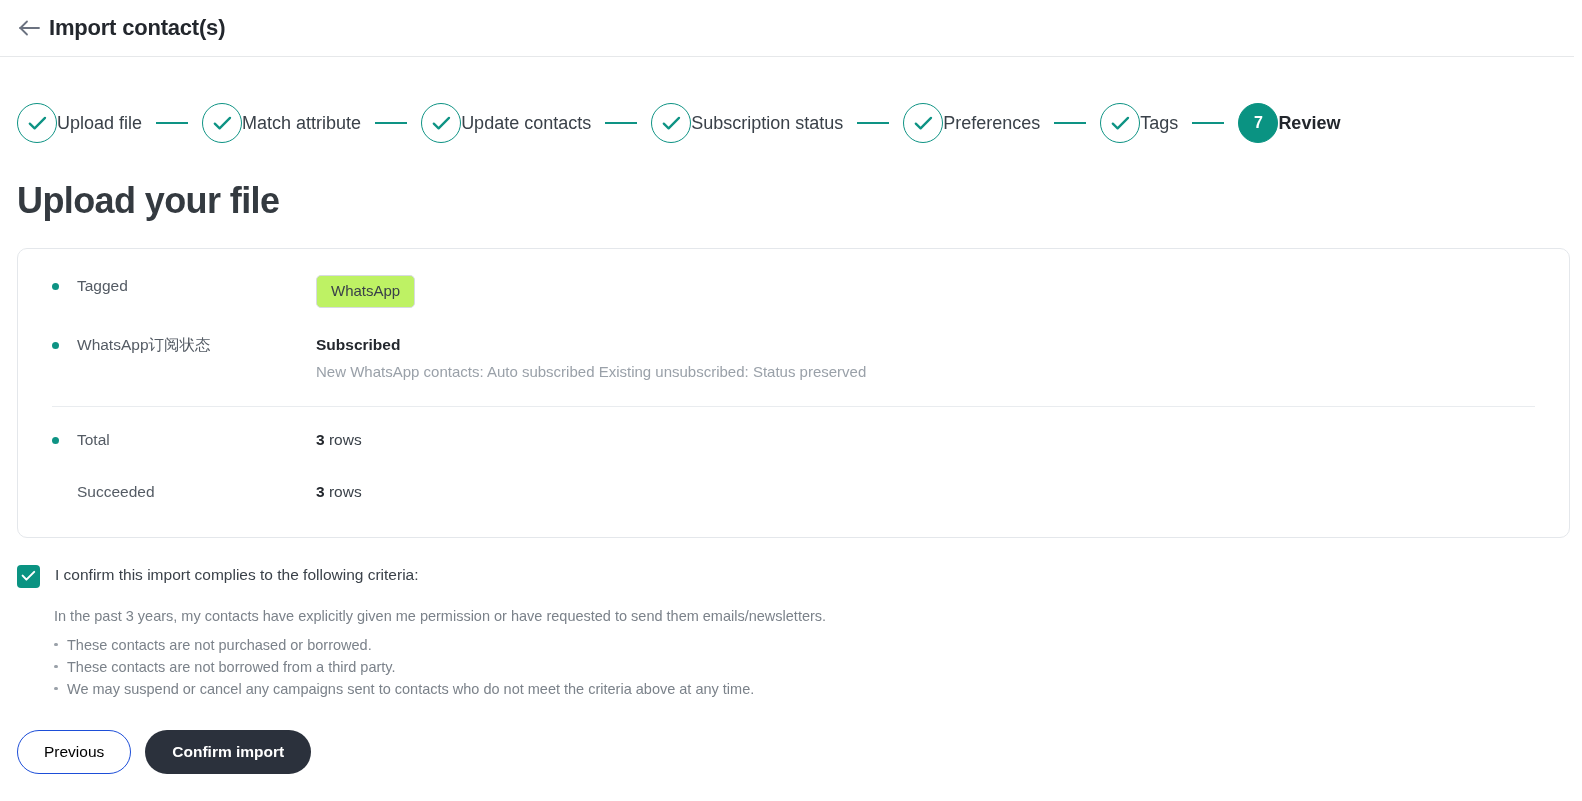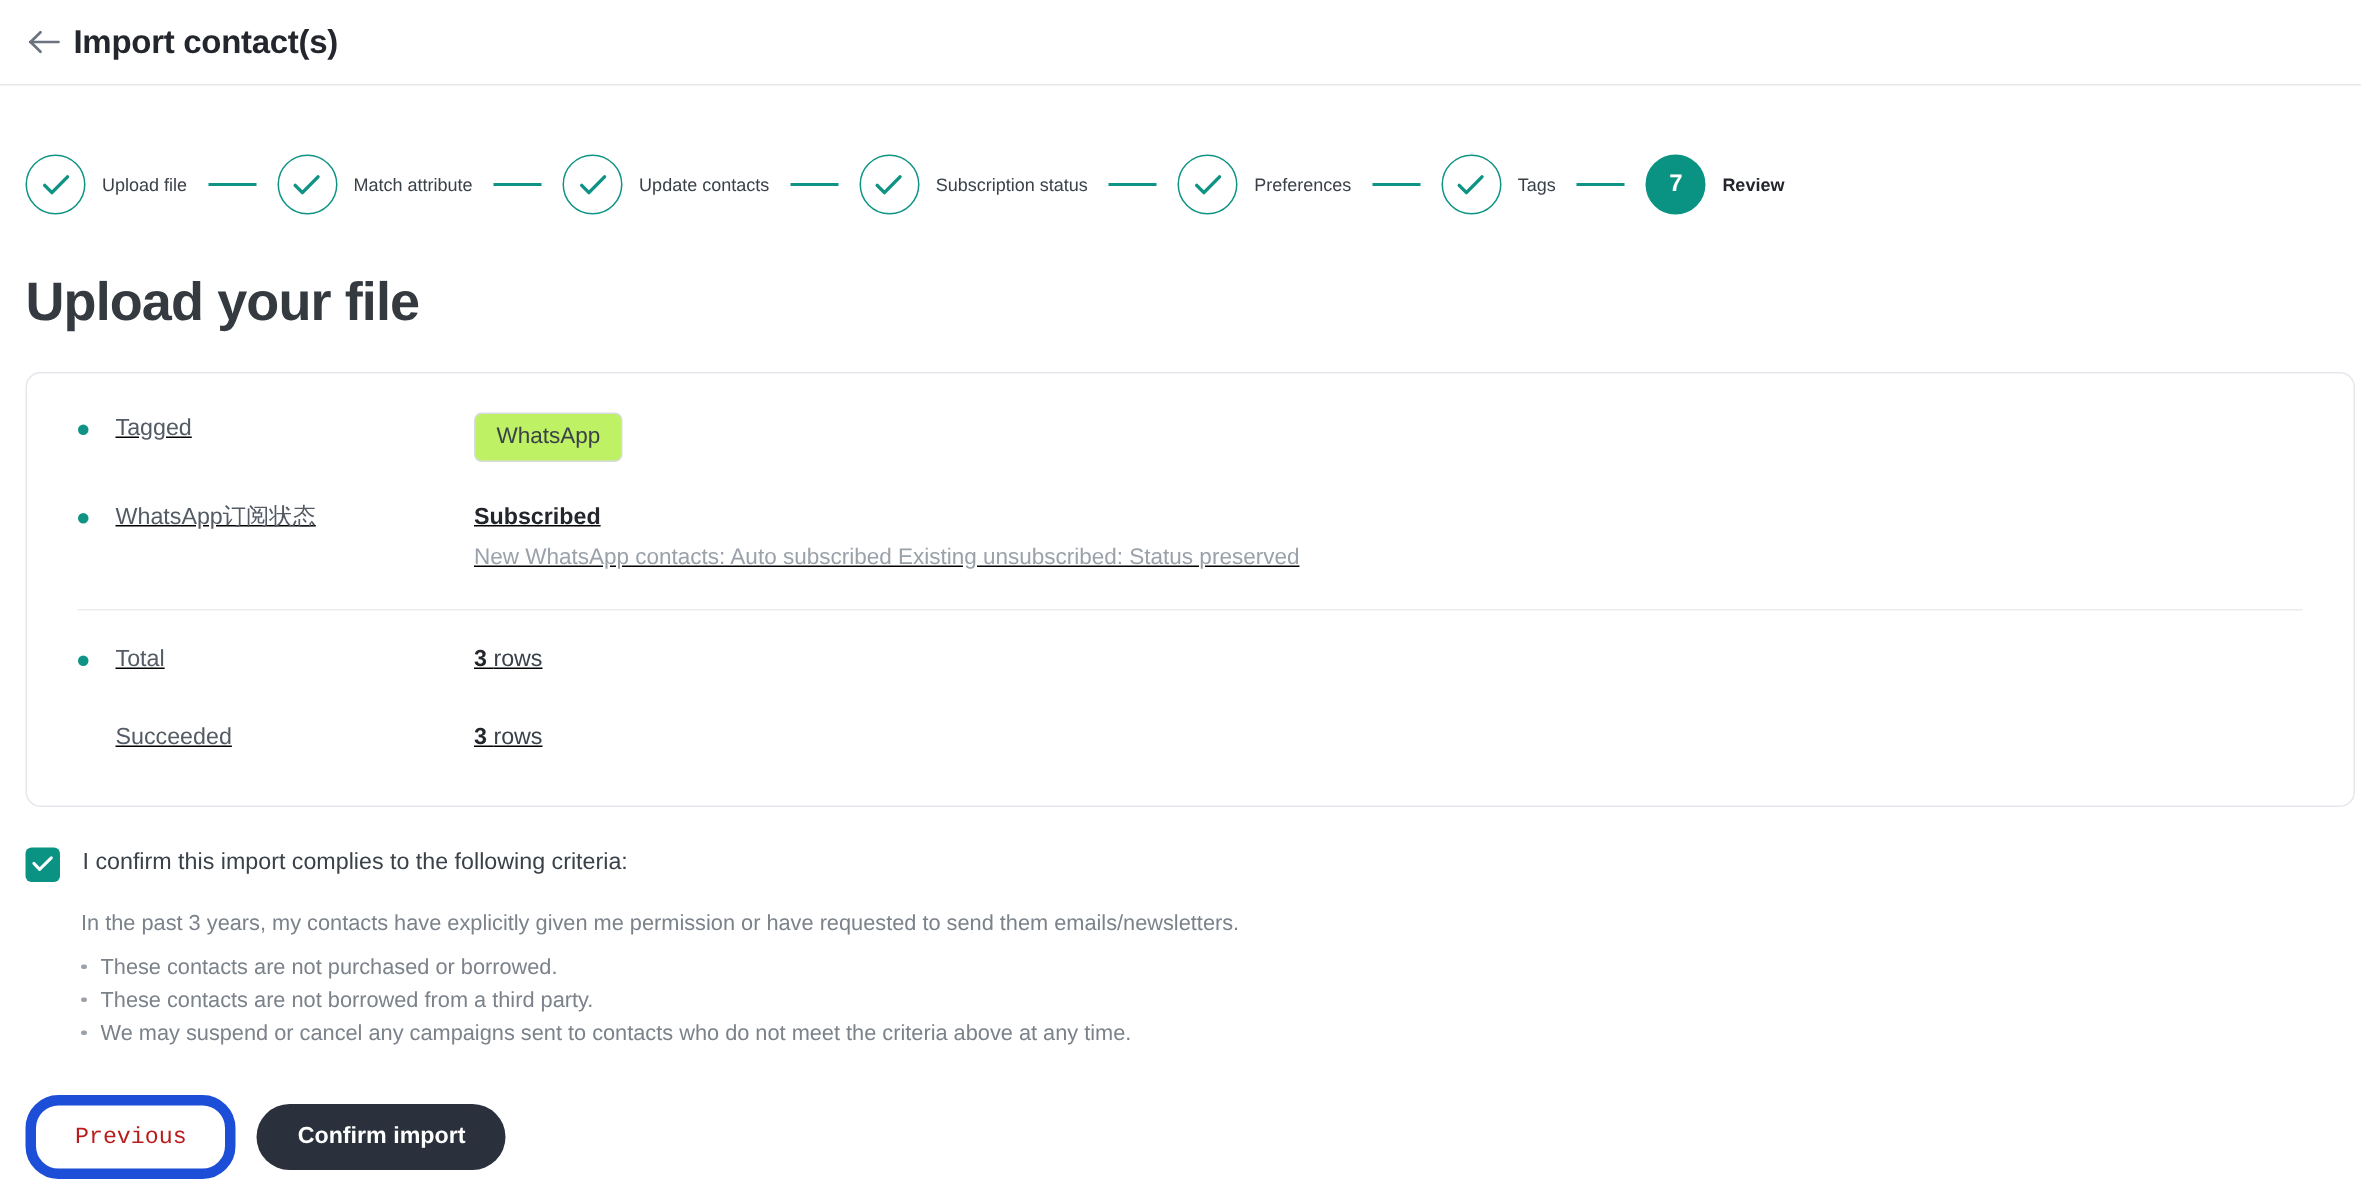--- a/index.html
+++ b/index.html
@@ -55,23 +55,22 @@
   }
   .step-circle.current {
     background: #0a9382;
     border-color: #0a9382;
     color: #ffffff;
     font-size: 16px;
     font-weight: 600;
   }
   .step-check { color: #0e9384; display:block; }
   .step-label {
-    font-size: 12px;
+    font-size: 18px;
     color: #3a4149;
-    margin-left: 11px;
     white-space: nowrap;
   }
   .step-label.current {
     font-weight: 700;
     color: #23272d;
   }
   .connector {
     width: 32px;
     height: 2px;
     background: #0e9384;
@@ -95,21 +94,20 @@
     border: 1px solid #e4e7eb;
     border-radius: 10px;
     padding: 26px 0 26px 0;
     background: #fff;
   }
   .row {
     display: flex;
     align-items: flex-start;
     padding: 0 34px;
     min-height: 30px;
-    text-decoration: underline;
   }
   .bullet {
     width: 7px; height: 7px;
     border-radius: 50%;
     background: #0e9384;
     flex: none;
     margin-top: 8px;
   }
   .bullet.hidden { background: transparent; }
   .row-label {
@@ -210,24 +208,23 @@
   }
   .btn {
     border-radius: 22px;
     font-size: 15.5px;
     cursor: pointer;
     border: none;
     font-family: "Liberation Sans", sans-serif;
   }
   .btn-secondary {
     background: #fff;
-    border: 7px solid #1d4ed8;
-    color: #b91c1c;
+    border: 1px solid #1d4ed8;
+    color: #000000;
     padding: 12px 26px;
-    font-family: Liberation Mono, monospace;
   }
   .btn-primary {
     background: #2b313c;
     color: #ffffff;
     font-weight: 700;
     padding: 13px 27px;
     margin-left: 14px;
   }
 </style>
 </head>

